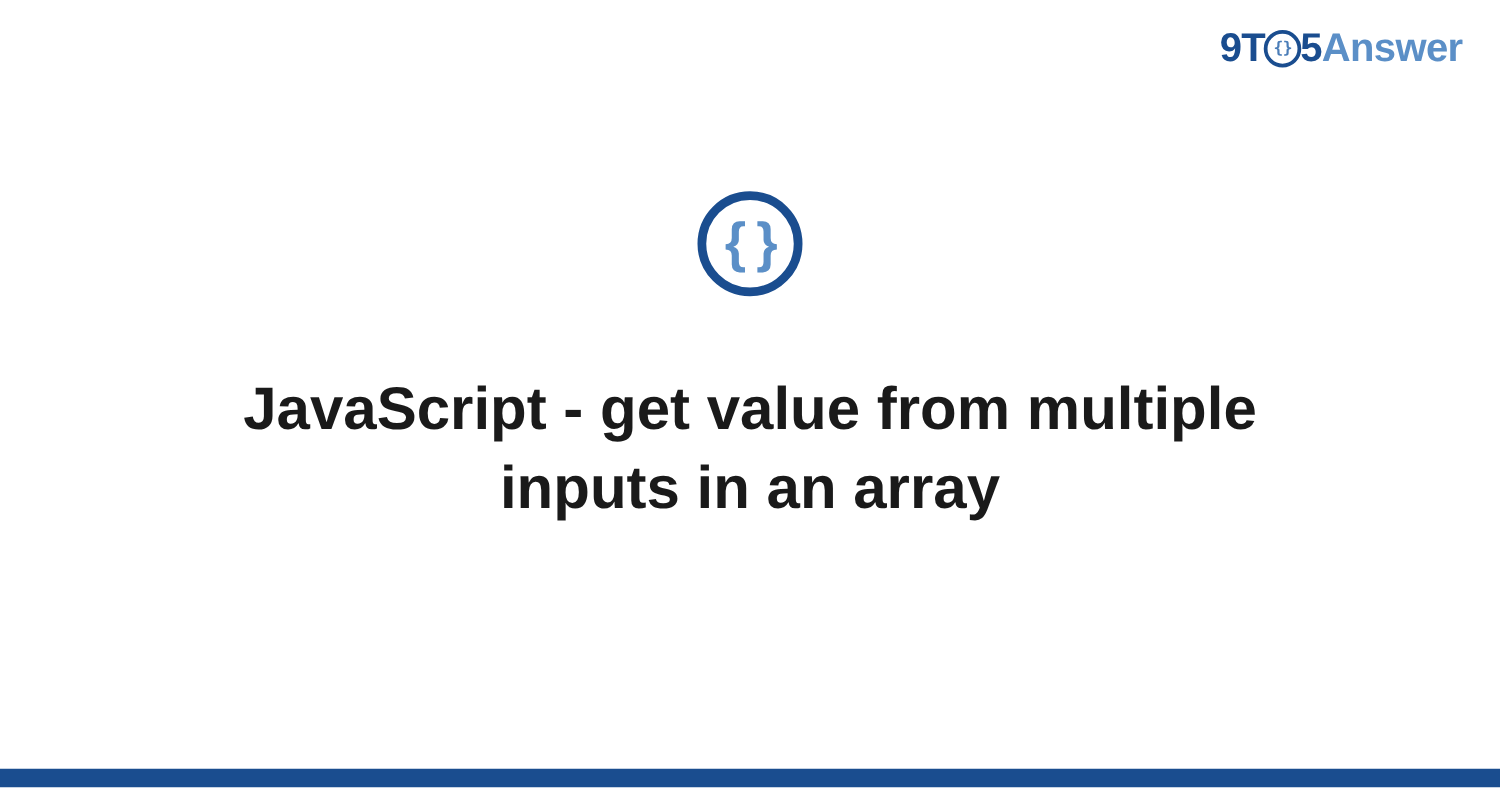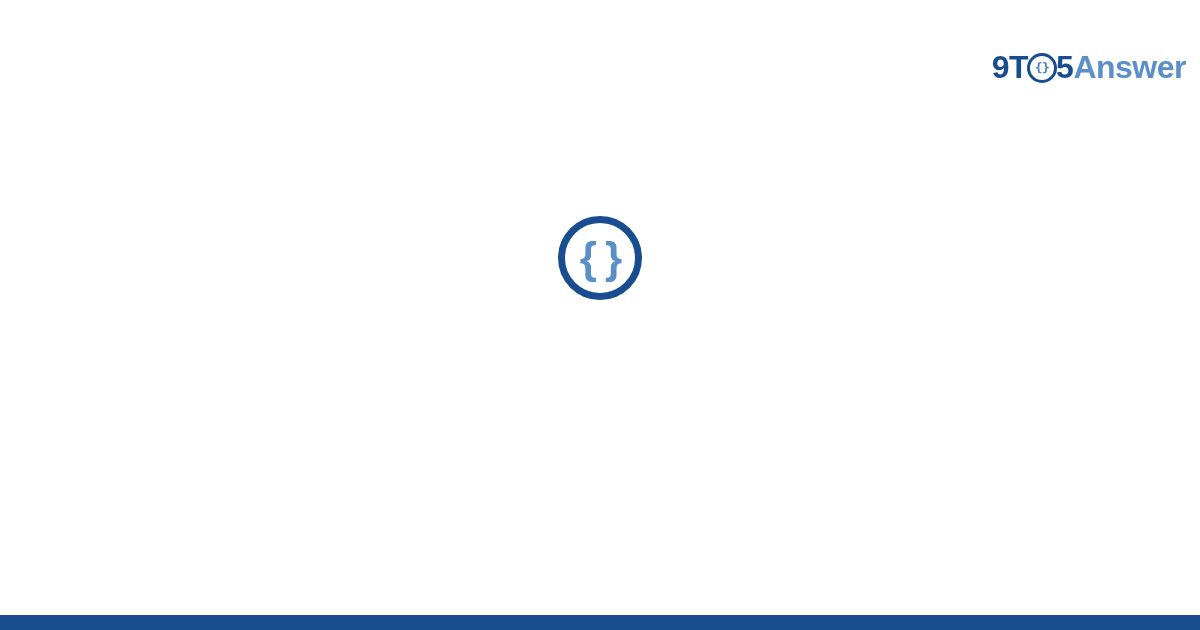--- a/index.html
+++ b/index.html
@@ -11,25 +11,24 @@
       width: 1200px;
       height: 630px;
       background: #ffffff;
       font-family: -apple-system, BlinkMacSystemFont, "Segoe UI", Helvetica, Arial, sans-serif;
       position: relative;
       overflow: hidden;
     }
     .logo {
       position: absolute;
       top: 20px;
-      right: 14px;
+      right: 30px;
       font-size: 32px;
       font-weight: 500;
       letter-spacing: -0.5px;
-      margin-top: 29px;
     }
     .logo .nine {
       color: #1a4d8f;
       font-weight: 600;
     }
     .logo .t {
       color: #1a4d8f;
       font-weight: 600;
     }
     .logo .o-wrap {
@@ -113,15 +112,16 @@
 <div class="logo">
   <span class="nine">9</span><span class="t">T</span><span class="o-wrap">
       <span class="o-inner">{}</span>
     </span><span class="five">5</span><span class="answer">Answer</span>
 </div>
 
 <div class="content">
   <div class="icon-circle">
     <span class="icon-braces">{ }</span>
   </div>
+  <h1 class="title">JavaScript - get value from multiple inputs in an array</h1>
 </div>
 
 <div class="bottom-bar"></div>
 
 </body></html>

